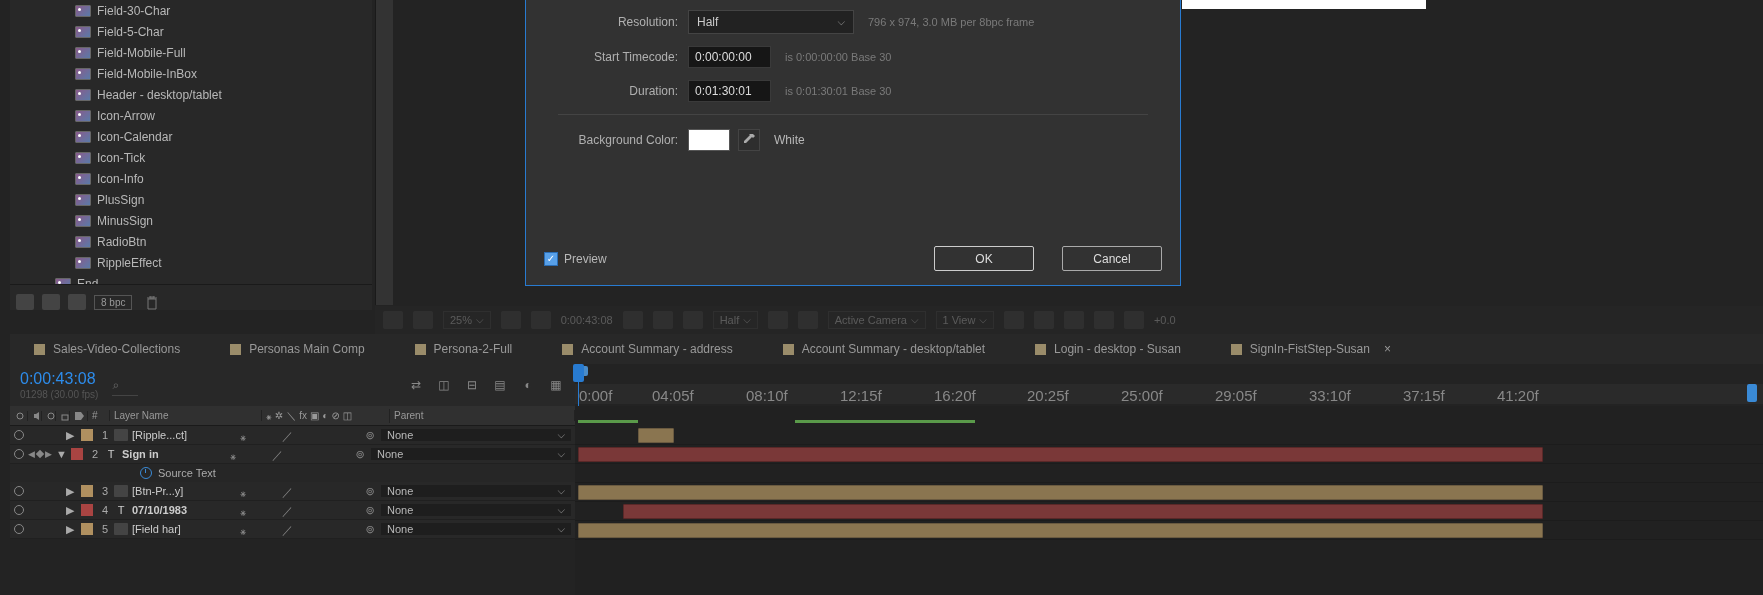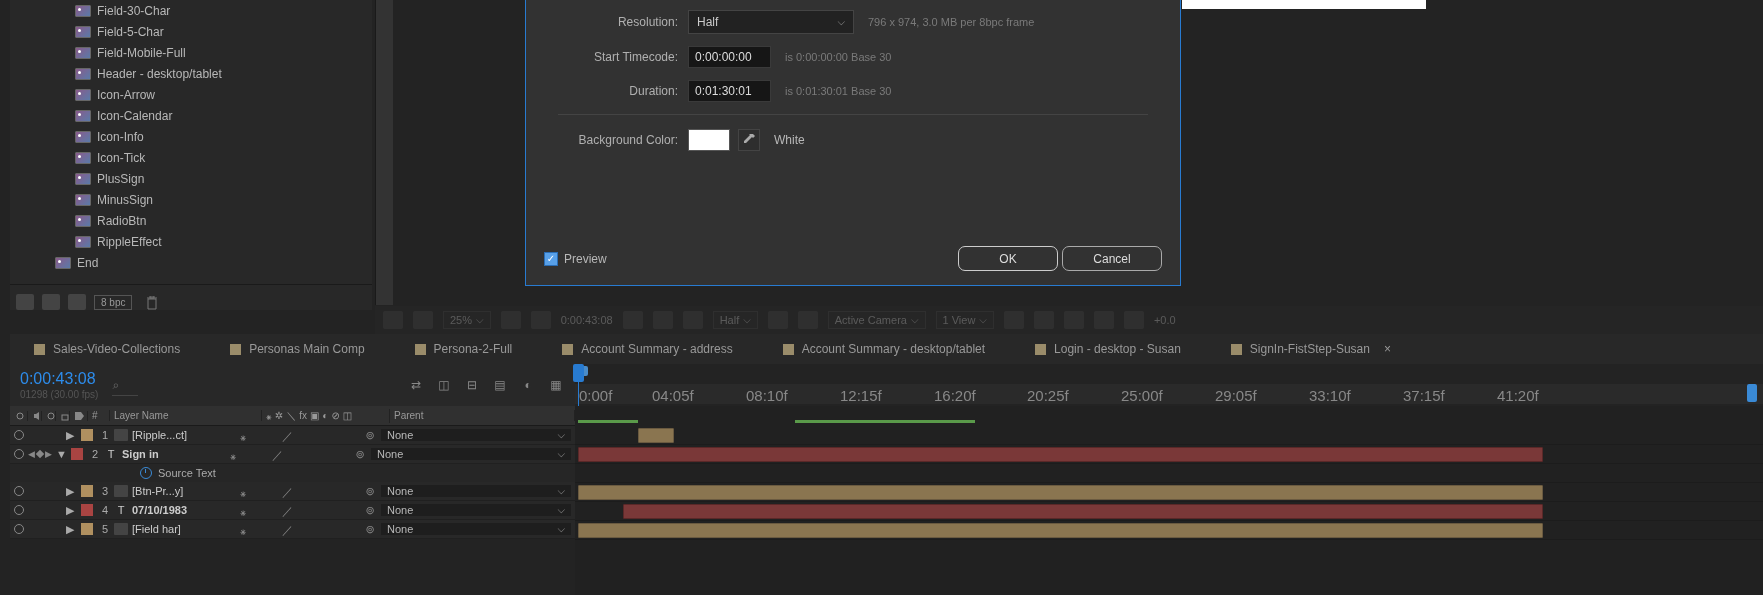--- a/index.html
+++ b/index.html
@@ -21,21 +21,21 @@
 .dlg-label{width:130px;text-align:right;color:#b0b0b0;padding-right:10px}
 .dlg-select{width:166px;height:24px;background:#222;border:1px solid #444;color:#ccc;padding:0 8px;position:relative;cursor:pointer;display:flex;align-items:center;justify-content:space-between}
 .dlg-chev{color:#888;font-size:10px}
 .dlg-input{width:83px;height:22px;background:#161616;border:1px solid #3a3a3a;color:#ddd;padding:0 6px;display:flex;align-items:center}
 .dlg-hint{color:#7a7a7a;font-size:11px;margin-left:14px}
 .color-swatch{width:42px;height:22px;background:#fff;border:1px solid #555;cursor:pointer}
 .eyedrop{width:22px;height:22px;background:#2e2e2e;border:1px solid #444;margin-left:8px;display:flex;align-items:center;justify-content:center;cursor:pointer}
 .dlg-sep{height:1px;background:#444;margin:10px 0 14px}
 .dlg-footer{position:absolute;bottom:14px;left:0;width:100%;display:flex;align-items:center;padding:0 18px}
 .chk{width:14px;height:14px;background:#58a0e8;border:1px solid #2a6db5;margin-right:6px;display:flex;align-items:center;justify-content:center;color:#fff;font-size:10px;cursor:pointer}
-.dlg-btn{width:100px;height:25px;border:1.5px solid #aaa;border-radius:7px;background:transparent;color:#ddd;cursor:pointer;display:flex;align-items:center;justify-content:center;margin-left:4px}
+.dlg-btn{width:100px;height:25px;border:1.5px solid #aaa;border-radius:2px;background:transparent;color:#ddd;cursor:pointer;display:flex;align-items:center;justify-content:center;margin-left:28px}
 .dlg-btn.primary{border-color:#ccc}
 .spacer{flex:1}
 .white-bar{position:absolute;left:1182px;top:0;width:244px;height:9px;background:#fff}
 .footer-bar{position:absolute;left:375px;top:306px;width:1388px;height:28px;background:#282828;display:flex;align-items:center;gap:10px;padding:0 8px;opacity:.55}
 .fb-icon{width:20px;height:18px;background:#3a3a3a;border-radius:2px}
 .fb-dd{display:flex;align-items:flex-start;gap:4px;background:#2a2a2a;padding:2px 6px;border:1px solid #3a3a3a}
 .fb-txt{color:#888;font-size:11px}
 .tabs-row{position:absolute;left:10px;top:334px;width:1753px;height:30px;background:#282828;display:flex;align-items:center;padding:0 24px;gap:50px}
 .tab{display:flex;align-items:center;gap:8px;color:#999;cursor:pointer;white-space:nowrap}
 .tab-icon{width:11px;height:11px;background:#9a8c6a}
@@ -98,37 +98,41 @@
     <div class="proj-item">
         <span class="comp-icon"></span>
         <span>Field-5-Char</span>
       </div>
     <div class="proj-item">
         <span class="comp-icon"></span>
         <span>Field-Mobile-Full</span>
       </div>
     <div class="proj-item">
         <span class="comp-icon"></span>
+        <span>Field-Mobile-InBox</span>
+      </div>
+    <div class="proj-item">
+        <span class="comp-icon"></span>
         <span>Header - desktop/tablet</span>
       </div>
     <div class="proj-item">
         <span class="comp-icon"></span>
         <span>Icon-Arrow</span>
       </div>
     <div class="proj-item">
         <span class="comp-icon"></span>
         <span>Icon-Calendar</span>
       </div>
     <div class="proj-item">
         <span class="comp-icon"></span>
+        <span>Icon-Tick</span>
+      </div>
+    <div class="proj-item">
+        <span class="comp-icon"></span>
         <span>Icon-Info</span>
-      </div>
-    <div class="proj-item">
-        <span class="comp-icon"></span>
-        <span>Icon-Tick</span>
       </div>
     <div class="proj-item">
         <span class="comp-icon"></span>
         <span>PlusSign</span>
       </div>
     <div class="proj-item">
         <span class="comp-icon"></span>
         <span>MinusSign</span>
       </div>
     <div class="proj-item">

